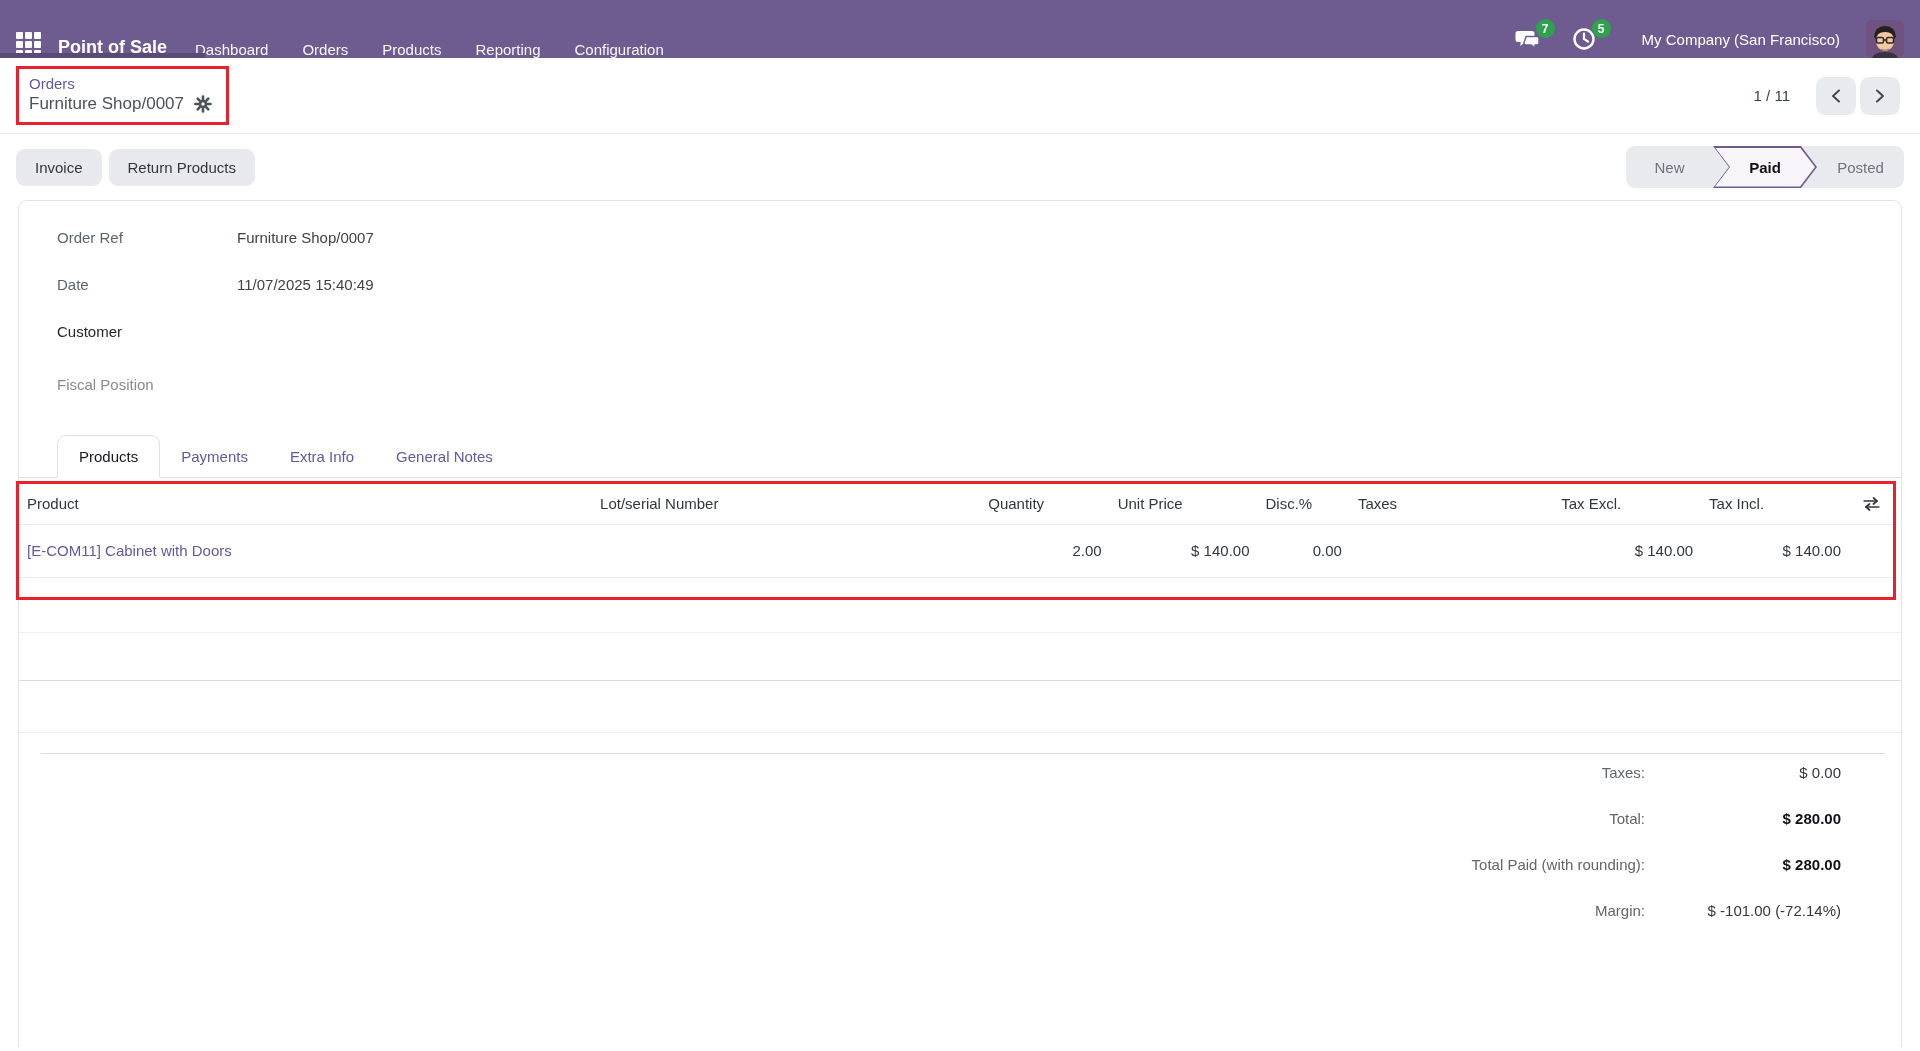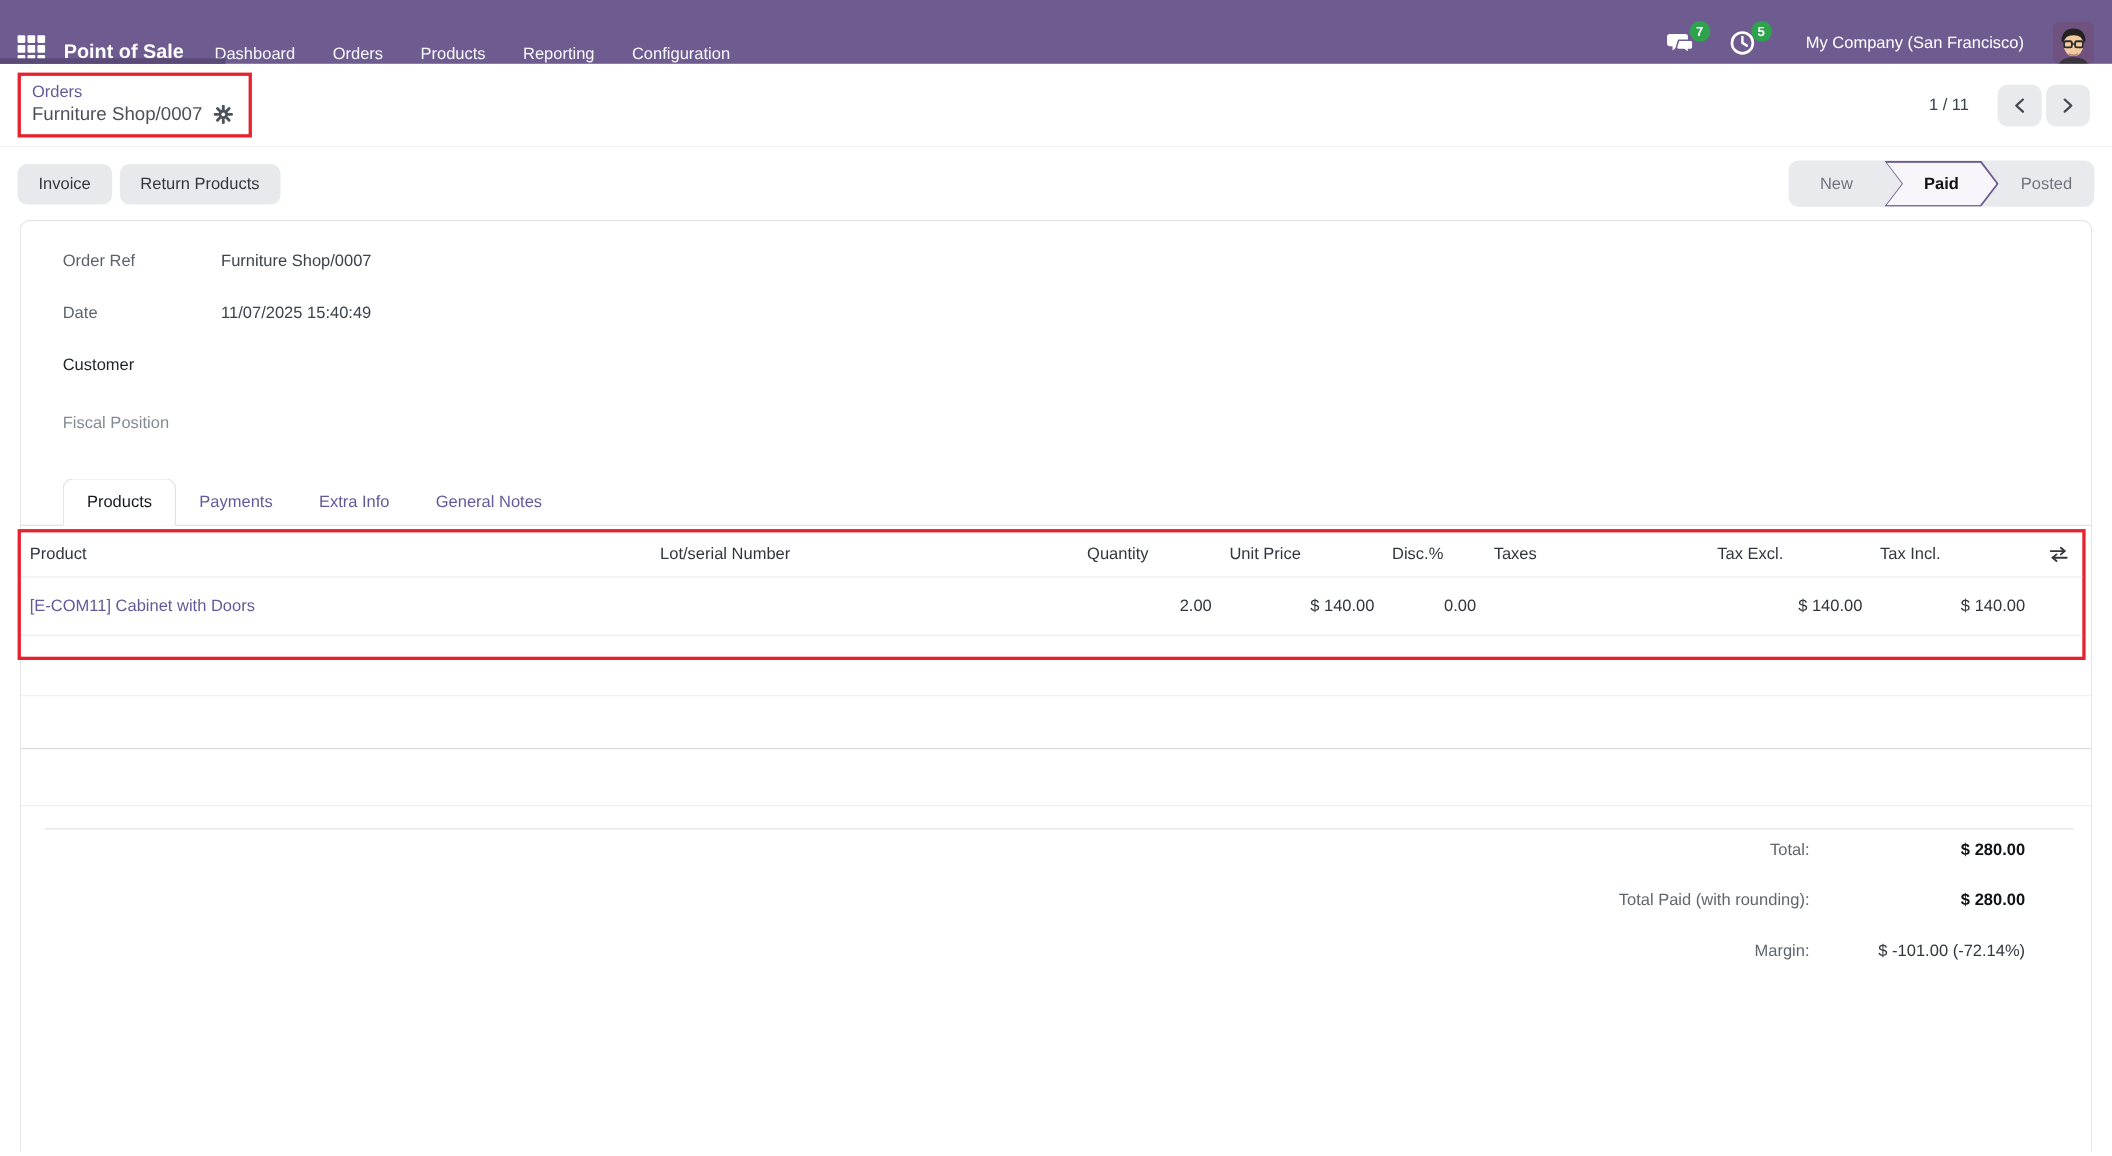--- a/index.html
+++ b/index.html
@@ -54,21 +54,21 @@
     clip-path: polygon(0 0, calc(100% - 16px) 0, 100% 50%, calc(100% - 16px) 100%, 0 100%, 16px 50%);
     background: #6e5c90; display: flex; align-items: center; justify-content: center; }
   .status-arrow .fill { position: absolute; top: 1.5px; bottom: 1.5px; left: 2px; right: 2px;
     clip-path: polygon(0 0, calc(100% - 15px) 0, 100% 50%, calc(100% - 15px) 100%, 0 100%, 15px 50%);
     background: #f8f6fb; }
   .status-arrow .lbl { position: relative; z-index: 1; font-size: 15px; font-weight: 700; color: #111; }
 
   
   .sheet { margin: 0 18px; width: 1884px; height: 847px; background: #fff;
     border: 1px solid #e0e3e7; border-bottom: none; border-radius: 9px 9px 0 0; padding-top: 28px; }
-  .field-row { display: flex; align-items: baseline; min-height: 30px; margin: 0 0 17px 38px; }
+  .field-row { display: flex; align-items: baseline; min-height: 30px; margin: 0 0 17px 38px; gap: 36px; }
   .field-label { width: 144px; font-size: 15px; color: #5b646e; flex: none; }
   .field-label.strong { color: #23272c; font-weight: 500; }
   .field-label.muted { color: #848b93; }
   .help-sup { color: #18a2b8; font-size: 11px; vertical-align: super; margin-left: 3px; }
   .field-value { font-size: 15px; color: #3c434b; }
   .field-value.link { color: #65589b; cursor: pointer; }
 
   
   .tabs { display: flex; align-items: flex-end; padding-left: 38px; margin-top: 26px;
     border-bottom: 1px solid #dee1e5; height: 46px; }
@@ -293,20 +293,24 @@
       </tbody>
     </table>
     <div class="empty-strip"></div>
   </div>
 
   <div class="filler-1"></div>
   <div class="filler-2"></div>
   <div class="filler-3"></div>
 
   <div class="totals">
+    <div class="total-row">
+      <span class="total-label">Taxes:</span>
+      <span class="total-value">$ 0.00</span>
+    </div>
     <div class="total-row bold">
       <span class="total-label">Total:</span>
       <span class="total-value">$ 280.00</span>
     </div>
     <div class="total-row bold">
       <span class="total-label">Total Paid (with rounding):</span>
       <span class="total-value">$ 280.00</span>
     </div>
     <div class="total-row">
       <span class="total-label">Margin:</span>

